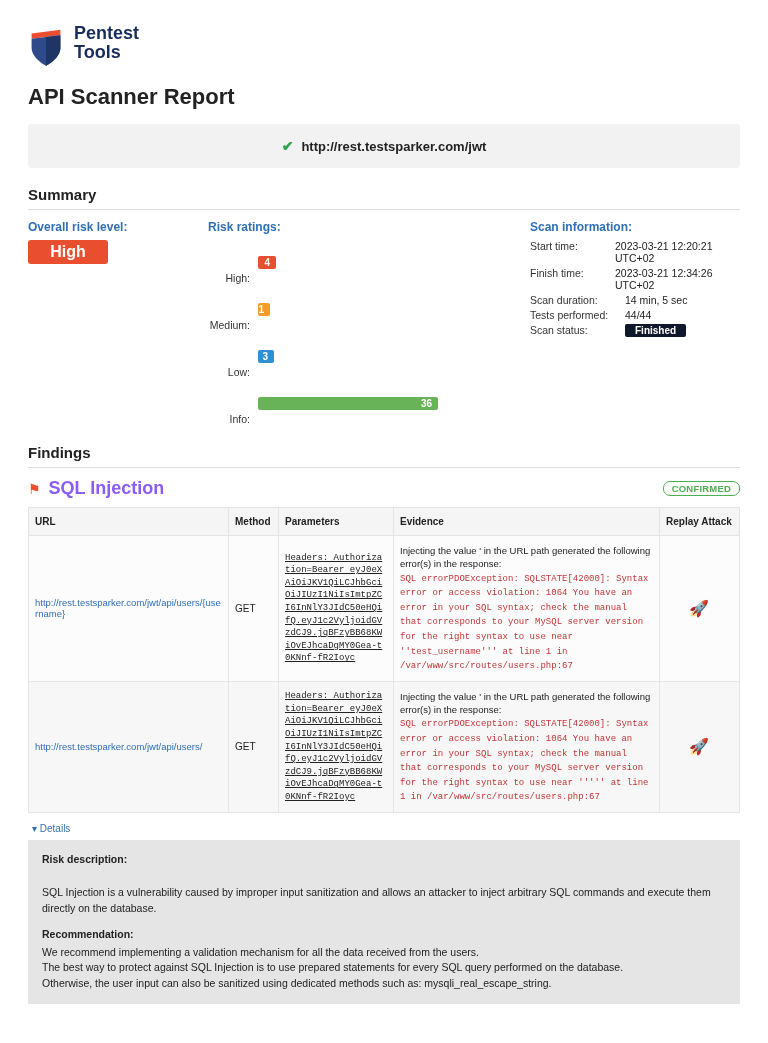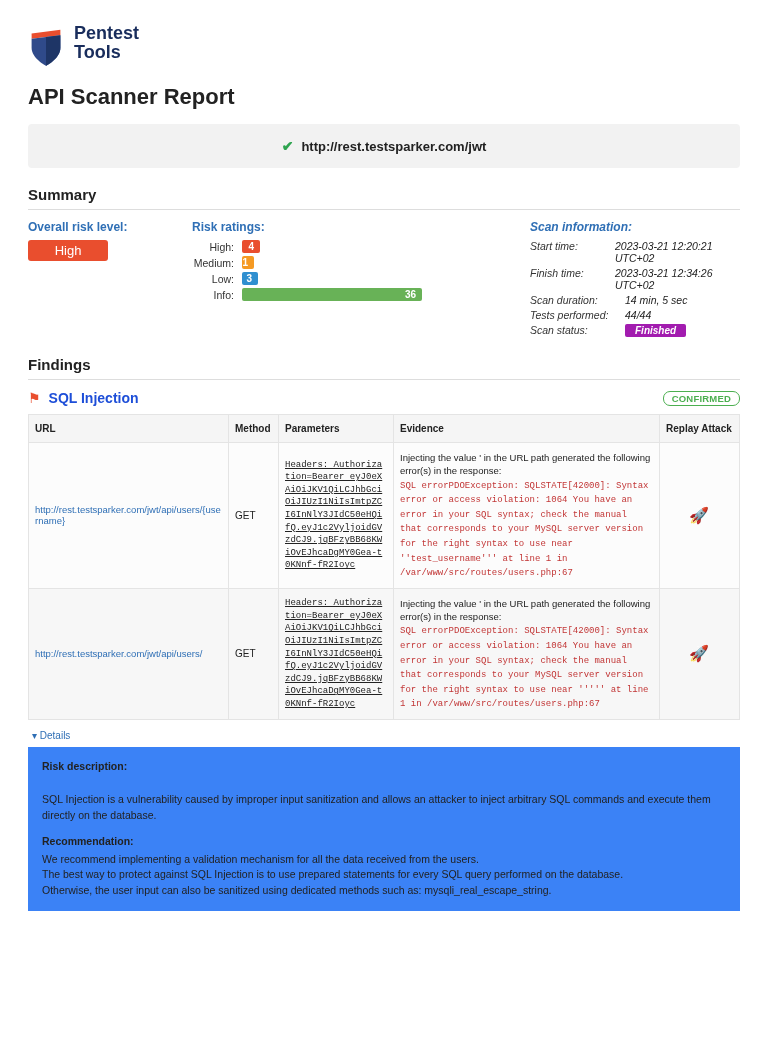--- a/index.html
+++ b/index.html
@@ -6,54 +6,54 @@
 body { font-family: -apple-system, BlinkMacSystemFont, "Segoe UI", Arial, sans-serif; color: #222; background: #fff; width: 768px; padding: 24px 28px; font-size: 11px; }
 .logo-row { display: flex; gap: 10px; margin-bottom: 16px; }
 .logo-mark { width: 36px; height: 44px; position: relative; }
 .logo-mark svg { width: 100%; height: 100%; }
 .logo-text { display: flex; flex-direction: column; font-weight: 800; font-size: 18px; color: #192d5c; line-height: 1.05; }
 .report-title { font-size: 22px; font-weight: 700; margin-bottom: 14px; }
 .target-bar { background: #f2f2f2; border-radius: 4px; padding: 14px; text-align: center; font-weight: 600; font-size: 13px; margin-bottom: 18px; display:flex; justify-content:center; align-items:center; gap:8px;}
 .check { color: #2ea44f; font-size: 14px; }
 .section-h { font-size: 15px; font-weight: 700; margin: 16px 0 6px; }
 hr.sep { border: none; border-top: 1px solid #ddd; margin-bottom: 10px; }
-.summary-cols { display: flex; gap: 4px; justify-content: space-between; }
+.summary-cols { display: flex; gap: 20px; justify-content: space-between; }
 .col1 { width: 160px; }
 .col2 { flex: 1; }
-.col3 { width: 210px; font-style: italic; }
+.col3 { width: 210px; }
 .blue-h { color: #2f6fb5; font-weight: 700; font-size: 12px; margin-bottom: 6px; }
-.risk-badge { background: #e94e2e; color: #fff; font-weight: 400; text-align: center; padding: 3px 16px; border-radius: 3px; font-size: 13px; width: 80px; }
+.risk-badge { background: #e94e2e; color: #fff; font-weight: 700; text-align: center; padding: 3px 16px; border-radius: 3px; font-size: 16px; width: 80px; }
 .rating-row { display: flex; align-items: center; gap: 8px; margin-bottom: 3px; font-size: 10.5px; }
-.rating-label { width: 42px; text-align: right; color: #333; }
+.rating-label { width: 42px; text-align: right; color: #333; margin-top: 32px; }
 .bar { height: 13px; display: flex; align-items: center; justify-content: flex-end; padding-right: 6px; color: #fff; font-size: 10px; font-weight: 600; border-radius: 2px;}
 .bar.high { background: #e94e2e; width: 18px; }
 .bar.medium { background: #f59a23; width: 12px; }
 .bar.low { background: #2f8fd0; width: 16px; }
 .bar.info { background: #68b257; width: 180px; }
 .scan-row { display: flex; font-size: 10.5px; margin-bottom: 3px; }
 .scan-label { width: 95px; color: #333; }
 .scan-val { color: #222; }
-.finished { background: #a21caf; color: #fff; padding: 1px 10px; font-size: 10px; border-radius: 2px; font-weight:600;}
+.finished { background: #0f172a; color: #fff; padding: 1px 10px; font-size: 10px; border-radius: 2px; font-weight:600;}
 .finding-head { display: flex; align-items: center; justify-content: space-between; margin-top: 6px;}
 .finding-title { display: flex; align-items: center; gap: 8px; }
 .flag { color: #e94e2e; font-size: 14px; }
-.finding-name { color: #1d4ed8; font-size: 14px; font-weight: 600; }
+.finding-name { color: #8b5cf6; font-size: 18px; font-weight: 600; }
 .confirmed { border: 1px solid #4caf50; color: #4caf50; font-size: 9.5px; padding: 1px 8px; border-radius: 7px; font-weight: 600; letter-spacing: 0.2px; }
 table.find { width: 100%; border-collapse: collapse; margin-top: 8px; font-size: 10px; }
 table.find th { background: #f5f5f5; text-align: left; padding: 8px 6px; font-weight: 700; border: 1px solid #e4e4e4; }
 table.find td { padding: 8px 6px; border: 1px solid #e4e4e4; vertical-align: middle; }
 table.find tr:nth-child(even) td { background: #fcfcfc; }
 table.find tr:nth-child(odd) td { background: #f7f7f7; }
 .url-link { color: #2f6fb5; word-break: break-all; font-size: 9.5px;}
 .mono { font-family: "Courier New", monospace; word-break: break-all; font-size: 9px; line-height:1.4;text-decoration:underline;}
 .evidence-pre { white-space: normal; font-size: 9.5px; line-height: 1.4;}
 .code-err { color: #c23636; font-family: "Courier New", monospace; font-size: 9px;}
 .rocket { color: #2f6fb5; font-size: 16px; }
 .details-toggle { color: #2f6fb5; font-size: 10px; margin: 10px 0 6px 4px; cursor: pointer; }
-.details-box { background: #3b82f6; padding: 12px 14px; font-size: 10.5px; line-height: 1.5; }
+.details-box { background: #e5e5e5; padding: 12px 14px; font-size: 10.5px; line-height: 1.5; }
 .details-box h4 { font-size: 10.5px; font-weight: 700; margin-bottom: 2px; }
 .details-box p { margin-bottom: 10px; }
 </style>
 </head>
 <body>
 
 <div class="logo-row">
   <div class="logo-mark">
     <svg viewBox="0 0 40 48">
       <path d="M4 10 L36 6 L36 12 L4 16 Z" fill="#e94e2e"></path>

